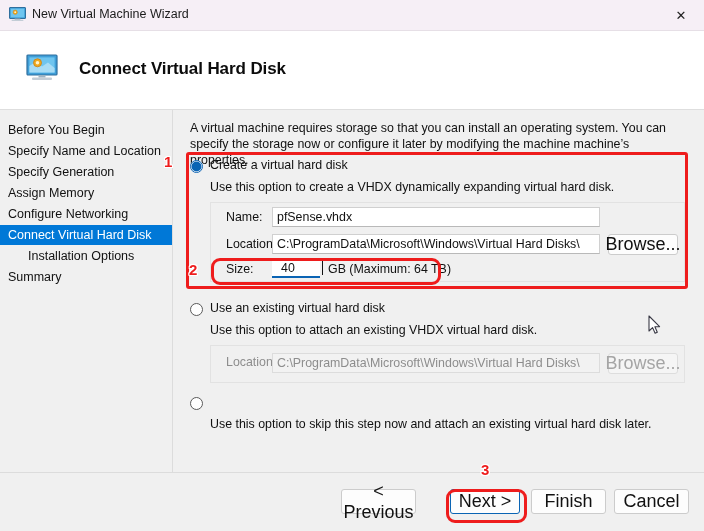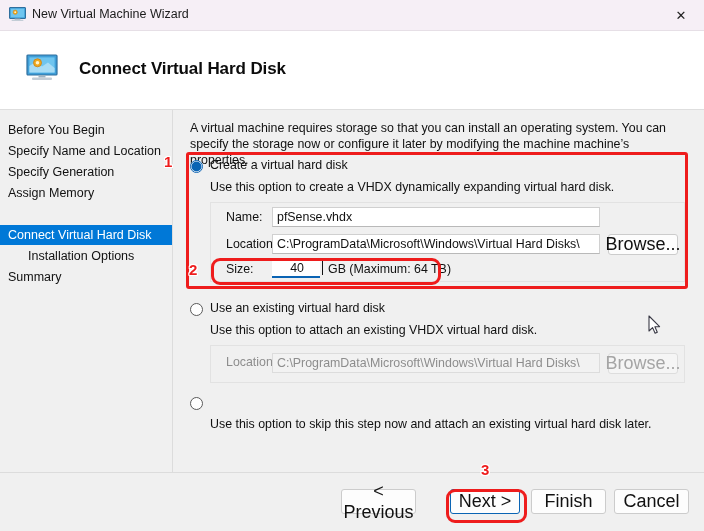--- a/index.html
+++ b/index.html
@@ -219,21 +219,21 @@
   
   .size-input {
     position: absolute;
     box-sizing: border-box;
     background: #ffffff;
     border: none;
     border-bottom: 2px solid #0a64b4;
     height: 18px;
     font-size: 12.4px;
     color: #111;
-    text-align: right;
+    text-align: center;
     padding-right: 16px;
     line-height: 17px;
     cursor: text;
   }
   .caret {
     position: absolute;
     width: 1px;
     background: #111;
   }
   .size-suffix {
@@ -319,20 +319,21 @@
     <div class="header-title">Connect Virtual Hard Disk</div>
   </div>
 
   <div class="body-area">
 
     <div class="sidebar">
       <div class="nav-item" style="top:10px">Before You Begin</div>
       <div class="nav-item" style="top:31px">Specify Name and Location</div>
       <div class="nav-item" style="top:52px">Specify Generation</div>
       <div class="nav-item" style="top:73px">Assign Memory</div>
+      <div class="nav-item" style="top:94px">Configure Networking</div>
       <div class="nav-item selected" style="top:115px">Connect Virtual Hard Disk</div>
       <div class="nav-item indent" style="top:136px">Installation Options</div>
       <div class="nav-item" style="top:157px">Summary</div>
     </div>
 
     <div class="content">
 
       <div class="intro">A virtual machine requires storage so that you can install an operating system. You can specify the storage now or configure it later by modifying the machine machine’s properties.</div>
 
       <div class="radio checked" style="left:16px; top:50px"></div>

